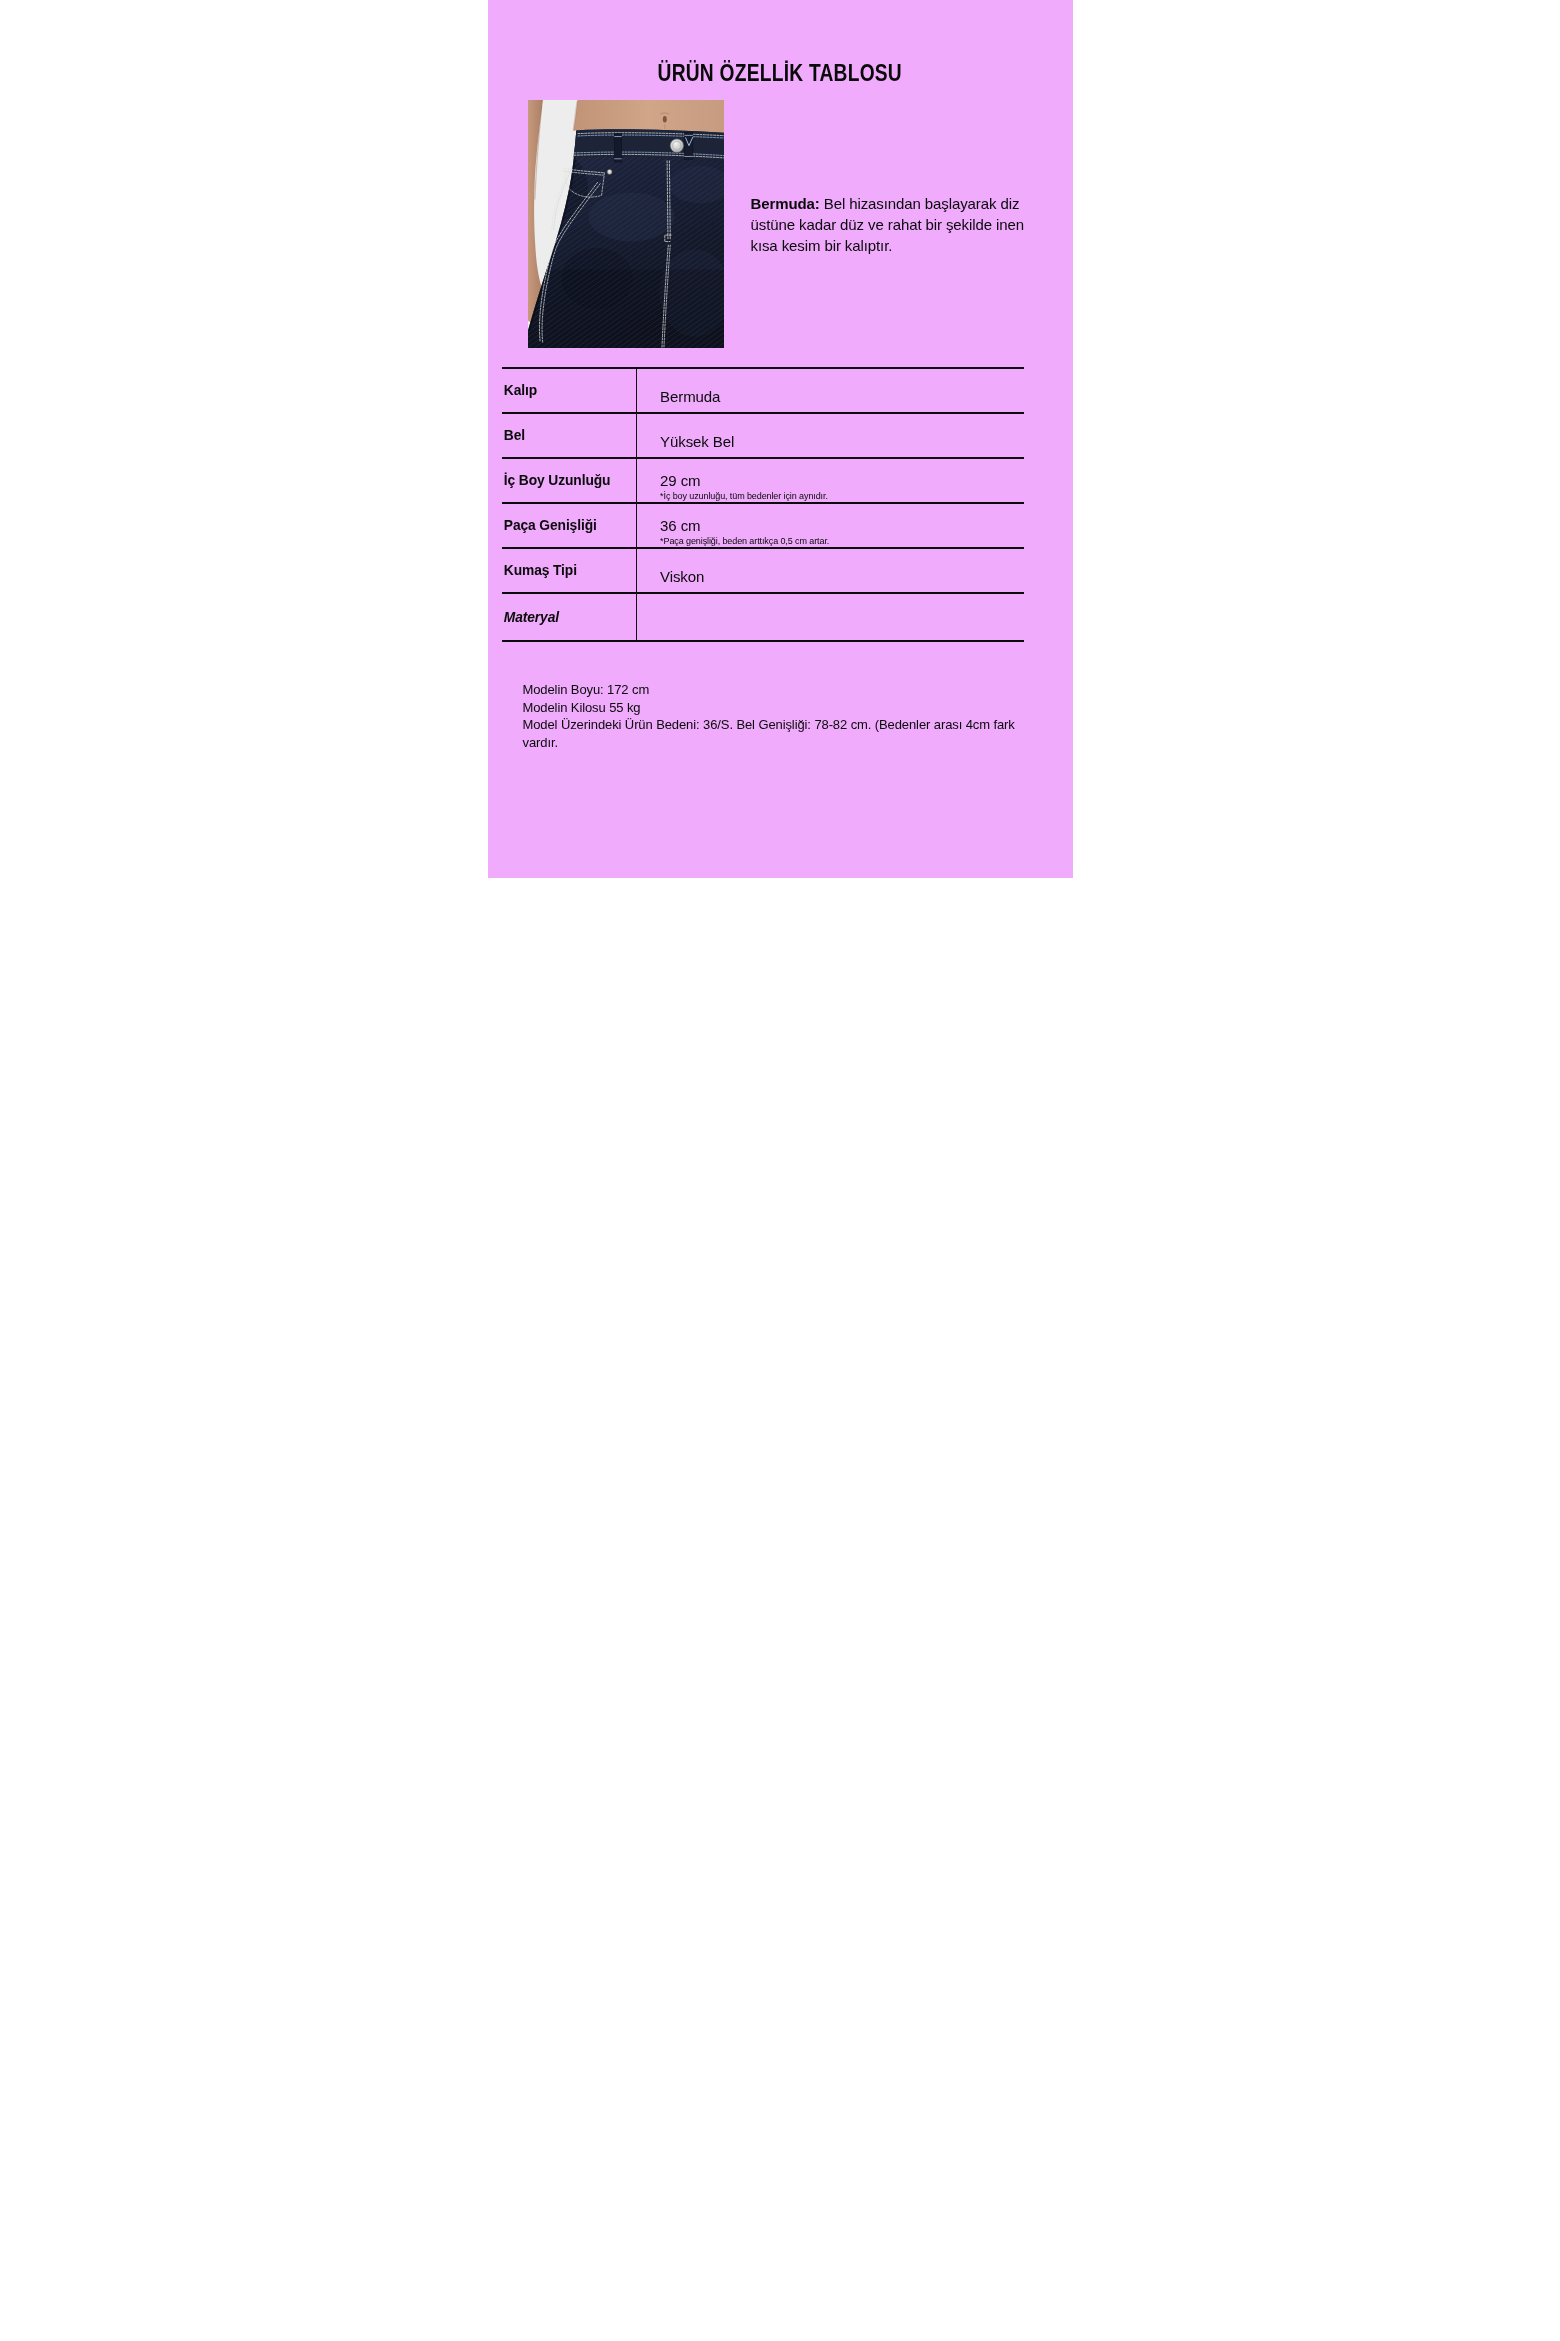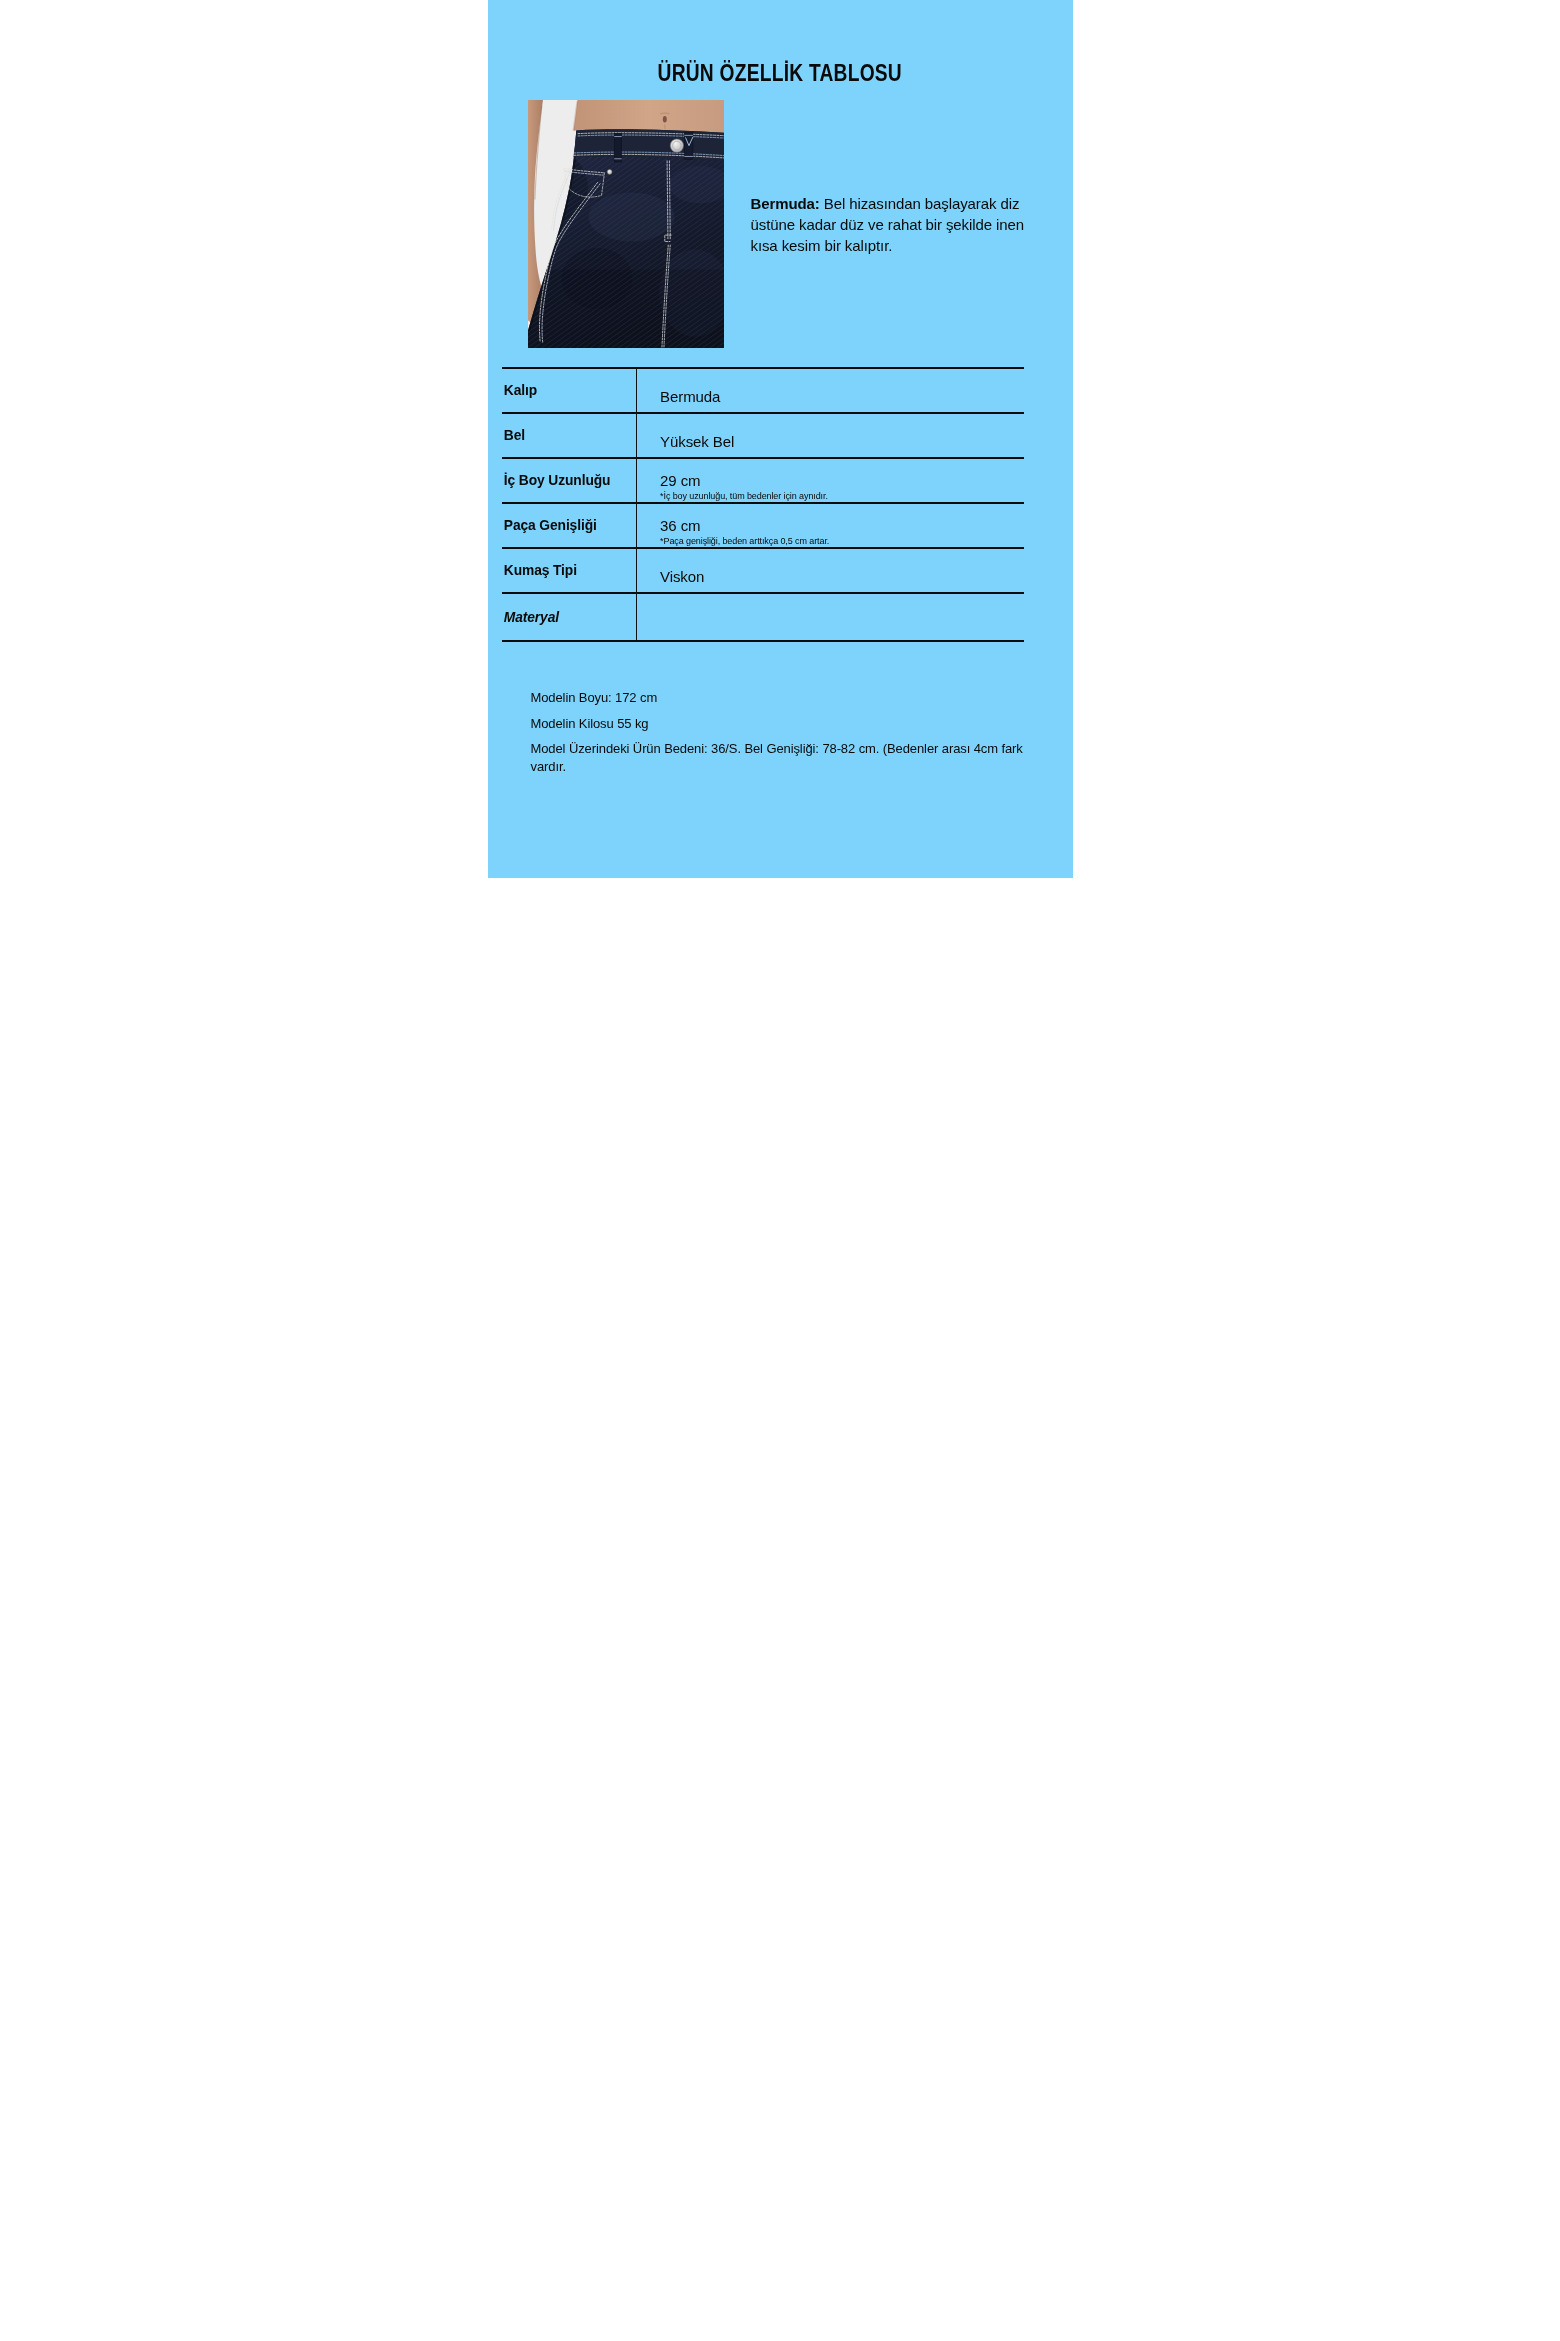--- a/index.html
+++ b/index.html
@@ -1,20 +1,20 @@
 <!DOCTYPE html>
 <html style="font-size:9.4px"><head>
 <meta charset="utf-8">
 <style>
   html,body{margin:0;padding:0;background:#ffffff;}
   .page{
     position:relative;
     width:585px;height:878px;
     margin:0 auto;
-    background:#7dd3fc;
+    background:#f0abfc;
     font-family:"Liberation Sans", sans-serif;
     color:#0a0a0a;
     overflow:hidden;
   }
   
   .title{
     position:absolute;top:59px;left:0;width:100%;
     text-align:center;
     font-size:24px;font-weight:bold;
     letter-spacing:0.3px;
@@ -59,21 +59,21 @@
     padding-left:24.6px;box-sizing:border-box;margin-top:12px;
   }
   .spec-value{font-size:15px;letter-spacing:-0.1px;}
   .spec-note{font-size:9px;margin-top:1.8px;letter-spacing:-0.1px;}
   .spec-note:empty{display:none;}
   
   .model-info{
     position:absolute;left:35px;top:681px;width:522px;
     font-size:13px;line-height:17.6px;letter-spacing:-0.1px;
   }
-  .model-info p{margin:8px;}
+  .model-info p{margin:0;}
 </style>
 </head>
 <body>
 
 <div class="page">
 
   <div class="title">
     <span class="squeeze">ÜRÜN ÖZELLİK TABLOSU</span>
   </div>
 

